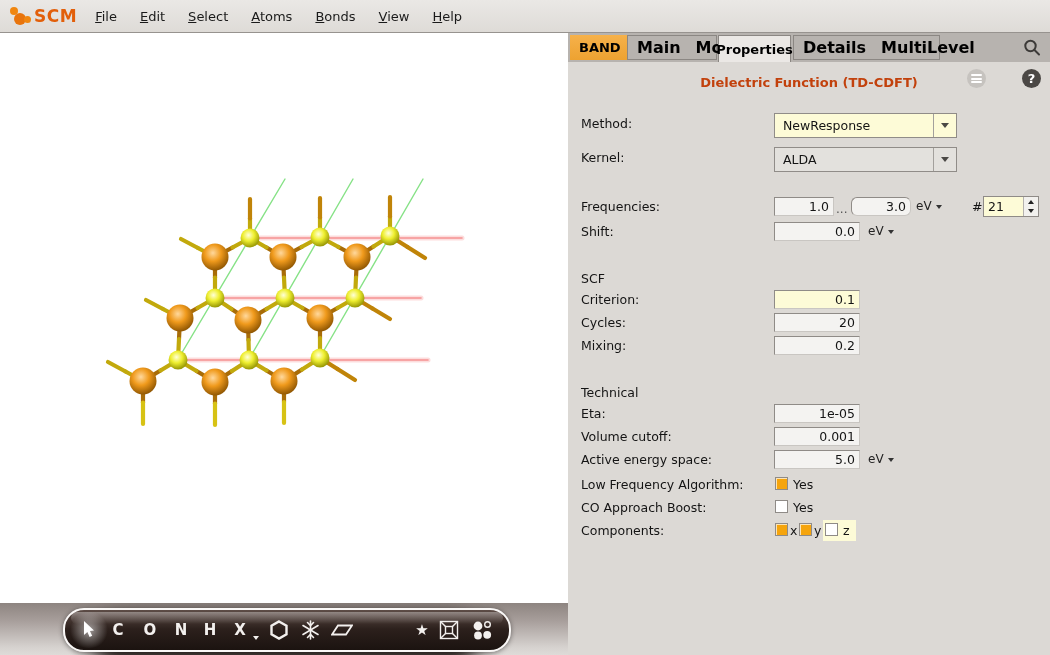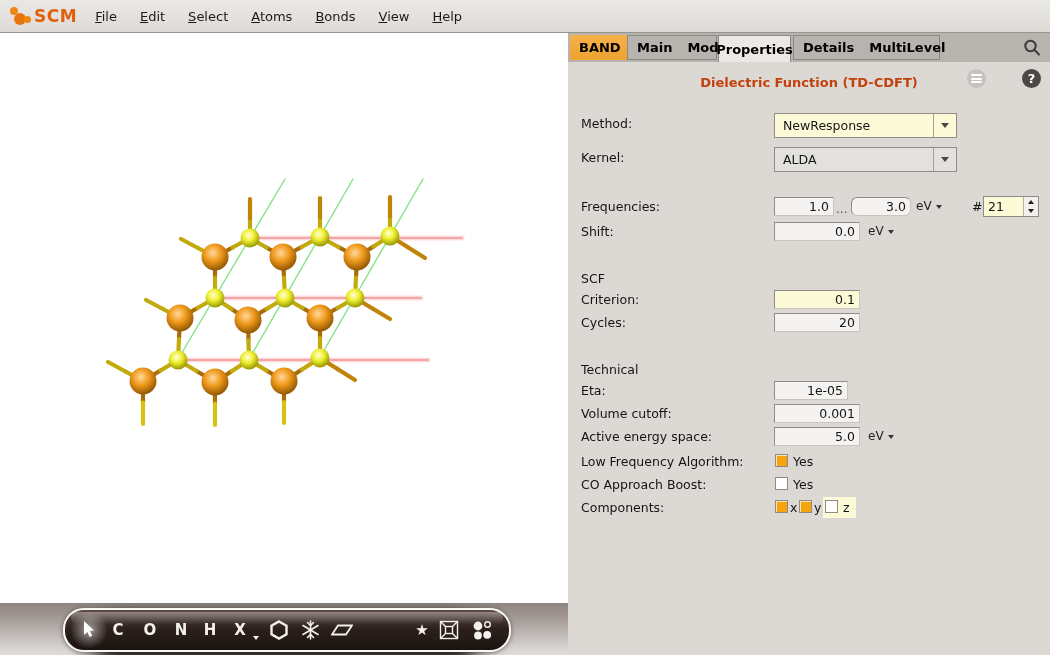--- a/index.html
+++ b/index.html
@@ -44,21 +44,21 @@
   .ti .caret-dn{position:absolute;right:-6px;bottom:10px;border-left-width:3.5px;border-right-width:3.5px;border-top-width:4.5px;}
   
   .panel{position:absolute;left:568px;top:33px;width:482px;height:622px;background:#dcd9d5;}
   .tabbar{position:absolute;left:0;top:0;width:482px;height:29px;background:#b7b3af;}
   .tab-band{position:absolute;left:2px;top:2px;height:25px;width:70px;
     background:linear-gradient(180deg,#f6b14a,#eda231);display:flex;align-items:center;
     font-weight:bold;font-size:13px;padding-left:9px;box-sizing:border-box;
     clip-path:polygon(0 0,calc(100% - 13px) 0,100% 50%,calc(100% - 13px) 100%,0 100%);cursor:pointer;}
   .tab-group{position:absolute;top:2px;height:25px;border:1px solid #8b8783;background:#b7b3af;
     display:flex;align-items:center;gap:15px;padding:0 9px;box-sizing:border-box;
-    font-weight:bold;font-size:13px;}
+    font-weight:bold;font-size:16px;}
   .tab-group .tg-item{cursor:pointer;}
   .tab-active{position:absolute;left:150px;top:2px;width:73px;height:27px;background:#ebe8e5;
     border:1px solid #8b8783;border-bottom:none;box-sizing:border-box;display:flex;align-items:center;
     justify-content:center;font-weight:bold;font-size:13px;cursor:pointer;}
   .search-btn{position:absolute;right:8px;top:5px;width:20px;height:20px;cursor:pointer;}
   .titlerow{position:absolute;left:0;top:29px;width:482px;height:38px;}
   .page-title{position:absolute;left:0;right:0;top:13px;text-align:center;font-weight:bold;font-size:13px;color:#c2410c;}
   .circ{position:absolute;top:7px;width:19px;height:19px;border-radius:50%;cursor:pointer;}
   .circ.menu{right:64px;background:#c6c3bf;}
   .circ.menu i{position:absolute;left:4px;width:11px;height:2px;background:#fff;border-radius:1px;}
@@ -400,28 +400,32 @@
         </div>
 
       <div class="row mt2">
         <span class="lbl">Criterion:</span>
         <span class="field yellow" style="left:206px;width:86px;">0.1</span>
       </div>
       <div class="row">
         <span class="lbl">Cycles:</span>
         <span class="field" style="left:206px;width:86px;">20</span>
       </div>
+      <div class="row">
+        <span class="lbl">Mixing:</span>
+        <span class="field" style="left:206px;width:86px;">0.2</span>
+      </div>
 
       <div class="hdr mt26">
           <span>Technical</span>
         </div>
 
       <div class="row mt2">
         <span class="lbl">Eta:</span>
-        <span class="field" style="left:206px;width:74px;">1e-05</span>
+        <span class="field" style="left:206px;width:86px;">1e-05</span>
       </div>
       <div class="row">
         <span class="lbl">Volume cutoff:</span>
         <span class="field" style="left:206px;width:86px;padding-left:44px;">0.001</span>
       </div>
       <div class="row">
         <span class="lbl">Active energy space:</span>
         <span class="field" style="left:206px;width:86px;">5.0</span>
         <span class="unit" style="left:300px;">
             <span>eV</span>

